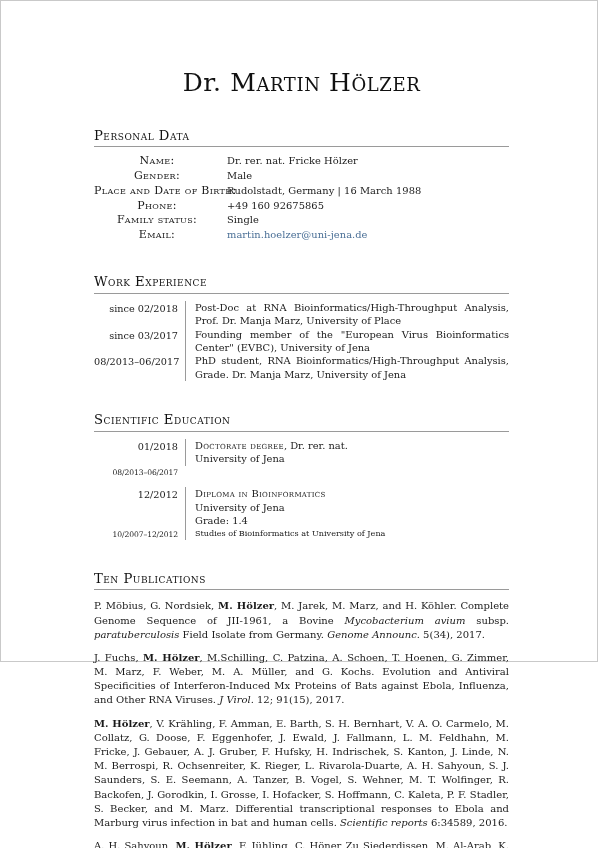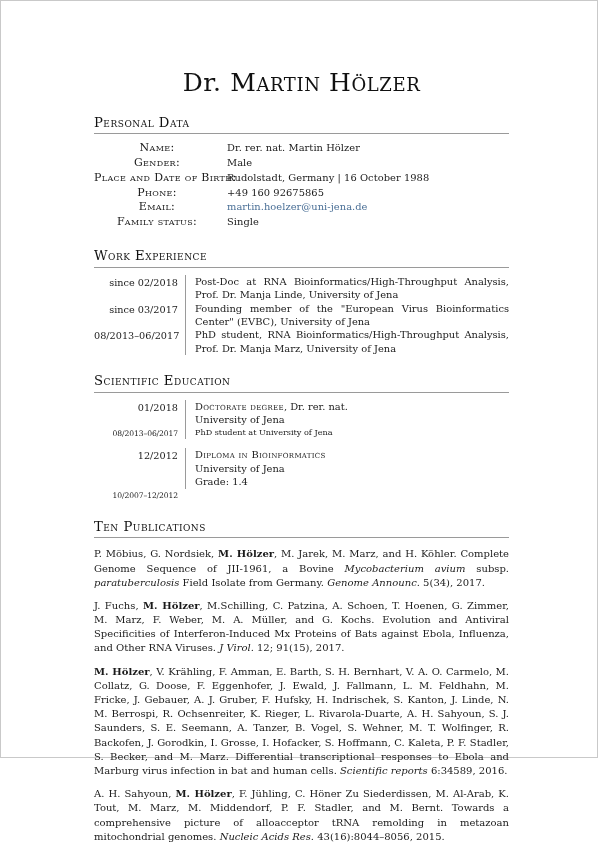--- a/index.html
+++ b/index.html
@@ -10,21 +10,21 @@
   body {
     width: 600px;
     height: 848px;
     font-family: "DejaVu Serif", "Liberation Serif", serif;
     color: #1a1a1a;
     overflow: hidden;
   }
   .page {
     position: relative;
     width: 598px;
-    height: 758px;
+    height: 662px;
     border: 1px solid #c9c9c9;
     background: #fff;
     box-sizing: border-box;
   }
   .content {
     position: absolute;
     left: 93px;
     top: 0;
     width: 415px;
   }
@@ -39,21 +39,21 @@
     margin: 0;
     padding-top: 68px;
     padding-bottom: 0;
     font-variant: small-caps;
     line-height: 1.1;
   }
   .cv-title .nocaps { font-variant: normal; }
 
   
   .section {
-    margin-top: 18px;
+    margin-top: 31px;
   }
   .section-title {
     font-variant: small-caps;
     font-size: 13.2px;
     letter-spacing: 0.5px;
     color: #111;
     padding-bottom: 2px;
     border-bottom: 1px solid #9a9a9a;
     line-height: 1.25;
   }
@@ -160,105 +160,105 @@
       <span class="nocaps">Dr.</span>
       <span>Martin Hölzer</span>
     </h1>
 
     <div class="section">
       <div class="section-title">Personal Data</div>
       <div class="section-body">
 
         <div class="pd-row">
           <div class="pd-label">Name:</div>
-          <div class="pd-value">Dr. rer. nat. Martin Hölzer</div>
+          <div class="pd-value">Dr. rer. nat. Fricke Hölzer</div>
         </div>
 
         <div class="pd-row">
           <div class="pd-label">Gender:</div>
           <div class="pd-value">Male</div>
         </div>
 
         <div class="pd-row">
           <div class="pd-label">Place and Date of Birth:</div>
-          <div class="pd-value">Rudolstadt, Germany | 16 October 1988</div>
+          <div class="pd-value">Rudolstadt, Germany | 16 March 1988</div>
         </div>
 
 
         <div class="pd-row">
           <div class="pd-label">Phone:</div>
           <div class="pd-value">+49 160 92675865</div>
         </div>
 
         <div class="pd-row">
+          <div class="pd-label">Family status:</div>
+          <div class="pd-value">Single</div>
+        </div>
+
+        <div class="pd-row">
           <div class="pd-label">Email:</div>
           <div class="pd-value link">martin.hoelzer@uni-jena.de</div>
         </div>
 
-        <div class="pd-row">
-          <div class="pd-label">Family status:</div>
-          <div class="pd-value">Single</div>
-        </div>
-
       </div>
     </div>
 
     <div class="section">
       <div class="section-title">Work Experience</div>
       <div class="section-body">
 
         <div class="entry">
           <div class="entry-date">since 02/2018</div>
-          <div class="entry-text">Post-Doc at RNA Bioinformatics/High-Throughput Analysis, Prof. Dr. Manja Linde, University of Jena</div>
+          <div class="entry-text">Post-Doc at RNA Bioinformatics/High-Throughput Analysis, Prof. Dr. Manja Marz, University of Place</div>
         </div>
 
         <div class="entry">
           <div class="entry-date">since 03/2017</div>
           <div class="entry-text">Founding member of the "European Virus Bioinformatics Center" (EVBC), University of Jena</div>
         </div>
 
         <div class="entry">
           <div class="entry-date">08/2013–06/2017</div>
-          <div class="entry-text">PhD student, RNA Bioinformatics/High-Throughput Analysis, Prof. Dr. Manja Marz, University of Jena</div>
+          <div class="entry-text">PhD student, RNA Bioinformatics/High-Throughput Analysis, Grade. Dr. Manja Marz, University of Jena</div>
         </div>
 
       </div>
     </div>
 
     <div class="section">
       <div class="section-title">Scientific Education</div>
       <div class="section-body">
 
         <div class="entry">
           <div class="entry-date">01/2018</div>
           <div class="entry-text">
             <div><span class="caps">Doctorate degree</span><span>, Dr. rer. nat.</span></div>
             <div>University of Jena</div>
           </div>
         </div>
         <div class="entry">
           <div class="entry-date small">08/2013–06/2017</div>
-          <div class="entry-text small">PhD student at University of Jena</div>
         </div>
 
         <div class="entry-gap">
           <div class="gap-left"></div>
           <div class="gap-right" style="height:9px"></div>
         </div>
 
         <div class="entry">
           <div class="entry-date">12/2012</div>
           <div class="entry-text">
             <div><span class="caps">Diploma in Bioinformatics</span><span></span></div>
             <div>University of Jena</div>
             <div>Grade: 1.4</div>
           </div>
         </div>
         <div class="entry">
           <div class="entry-date small">10/2007–12/2012</div>
+          <div class="entry-text small">Studies of Bioinformatics at University of Jena</div>
         </div>
 
       </div>
     </div>
 
     <div class="section">
       <div class="section-title">Ten Publications</div>
       <div class="pubs-body">
 
         <div class="pub">

